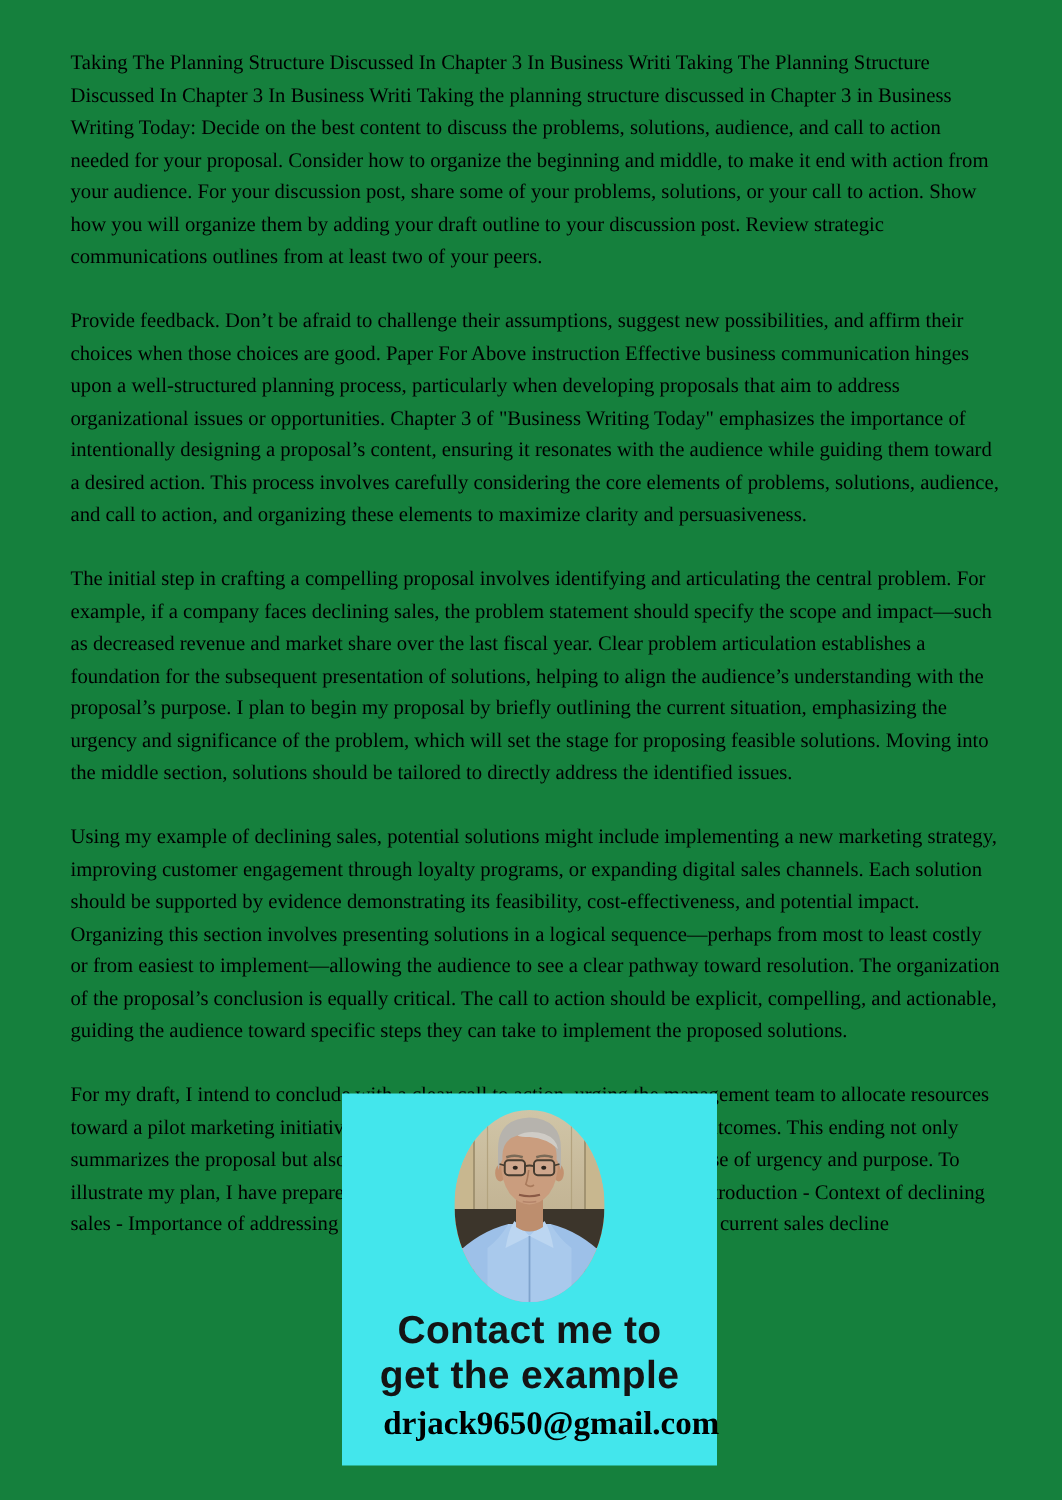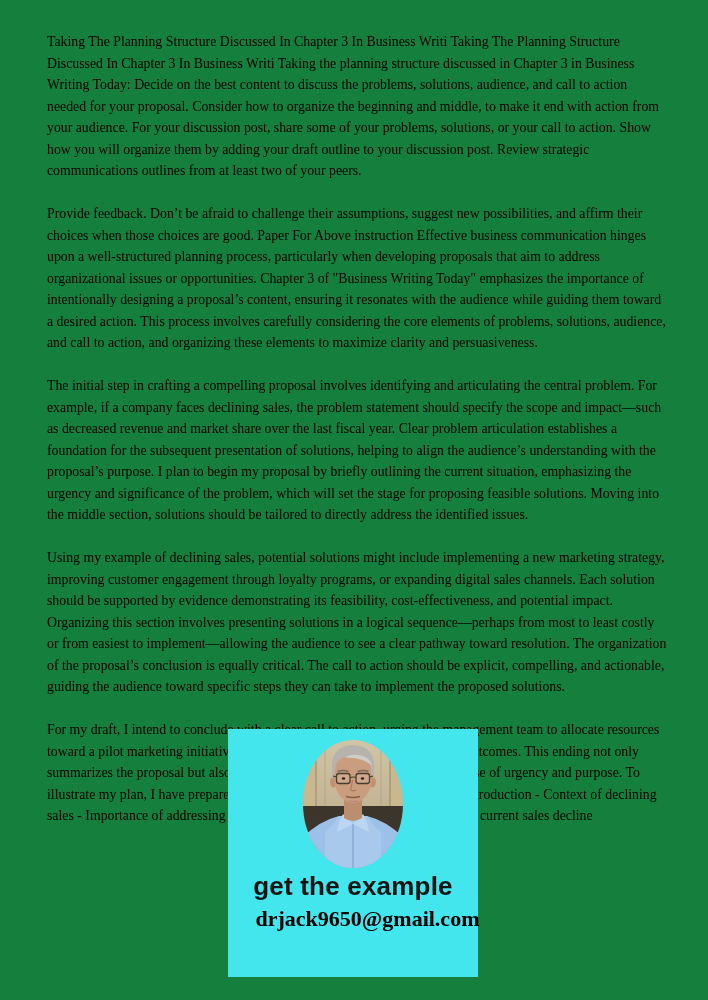--- a/index.html
+++ b/index.html
@@ -121,18 +121,19 @@
           <path d="M 66.5 37 L 70 36" stroke="#463c30" stroke-width="1.2"></path>
           <ellipse cx="40.5" cy="38.5" rx="1.7" ry="1.3" fill="#2c241c"></ellipse>
           <ellipse cx="59.5" cy="38.5" rx="1.7" ry="1.3" fill="#2c241c"></ellipse>
           <path d="M 49.5 40 Q 48.5 47 47.5 49.5 Q 50 52 53 50" stroke="#a97a5c" stroke-width="1.1" fill="none"></path>
           <path d="M 43 56.5 Q 50 58.5 57 56.5" stroke="#8a5a46" stroke-width="1.4" fill="none"></path>
           <path d="M 45.5 61 Q 50 62 54.5 61" stroke="#b4846a" stroke-width="0.9" fill="none"></path>
         </g>
       </svg>
     </div>
     <div class="heading" style="color: rgb(20, 20, 20);">
+      <div>Contact me to</div>
       <div>get the example</div>
     </div>
     <div class="email">drjack9650@gmail.com</div>
   </div>
 
 </div>
 
 </body></html>

